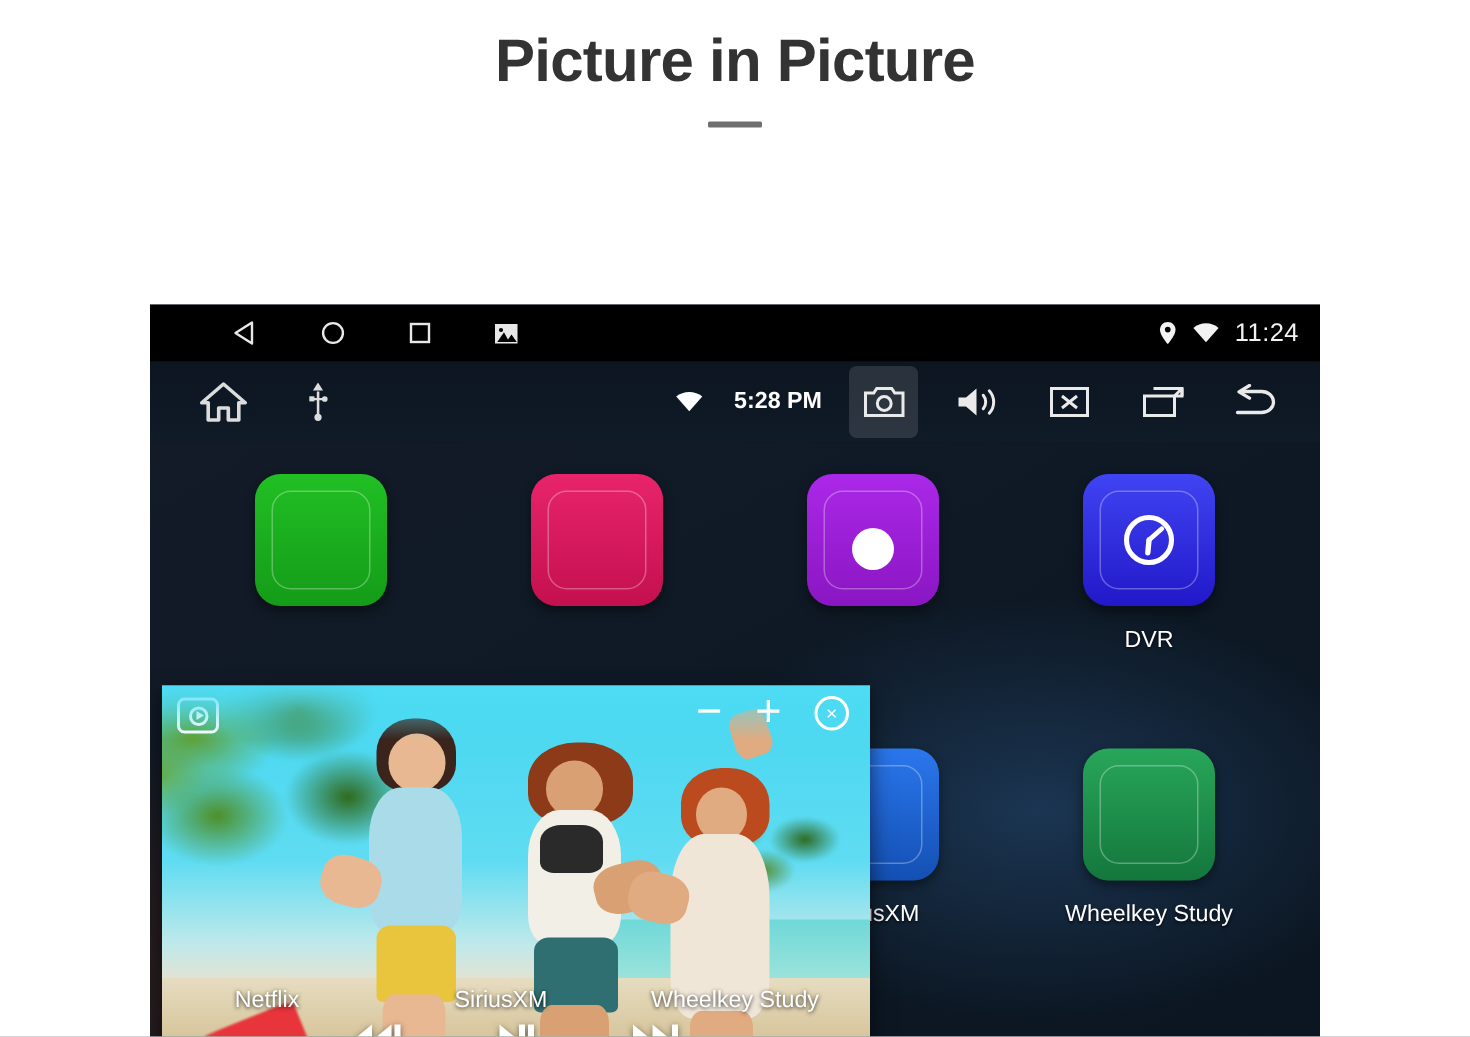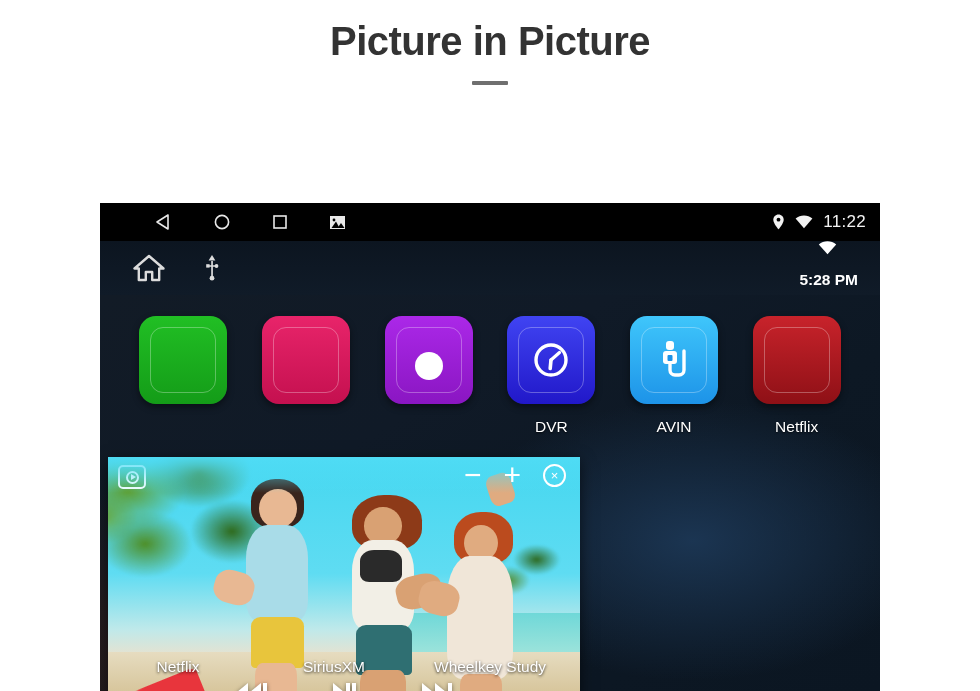--- a/index.html
+++ b/index.html
@@ -64,21 +64,21 @@
   
   .toolbar {
     position: absolute; left: 0; top: 38px;
     width: 100%; height: 54px;
     background: linear-gradient(180deg,#0c1520 0%, #101b28 100%);
     display: flex; align-items: center;
   }
   .tb-left { display: flex; align-items: center; gap: 40px; margin-left: 33px; }
   .tb-right {
     position: absolute; right: 20px; top: 0; height: 54px;
-    display: flex; align-items: center; gap: 16px; flex-direction: column;
+    display: flex; align-items: center; gap: 16px;
   }
   .tb-clock { color: #ffffff; font-size: 15.5px; font-weight: bold; margin-left: 4px; margin-right: 2px;}
   .tb-btn {
     width: 46px; height: 48px;
     display: flex; align-items: center; justify-content: center;
     border-radius: 5px;
   }
   .tb-btn.active { background: rgba(255,255,255,0.12); }
 
   
@@ -87,21 +87,21 @@
     width: 100%; height: 396px;
     background:
       radial-gradient(ellipse 340px 200px at 76% 62%, #1b3552 0%, rgba(27,53,82,0) 70%),
       radial-gradient(ellipse 420px 260px at 18% 92%, #3a2018 0%, rgba(58,32,24,0) 72%),
       linear-gradient(150deg, #121b26 0%, #101a27 35%, #0d1824 60%, #0b1622 100%);
   }
 
   .grid {
     position: absolute; inset: 0;
     display: grid;
-    grid-template-columns: repeat(6, 1fr);
+    grid-template-columns: repeat(4, 1fr);
     grid-template-rows: 1fr 1fr;
     padding: 21px 22px 10px 22px;
   }
   .cell { display: flex; flex-direction: column; align-items: center; }
   .app-icon {
     width: 88px; height: 88px;
     border-radius: 17px;
     position: relative;
     display: flex; align-items: center; justify-content: center;
     box-shadow: 0 3px 7px rgba(0,0,0,0.45);
@@ -271,21 +271,21 @@
           <svg width="13" height="16" viewBox="0 0 13 16">
               <path d="M6.5 0.6C3.6 0.6 1.3 2.9 1.3 5.8c0 3.8 5.2 9.6 5.2 9.6s5.2-5.8 5.2-9.6C11.7 2.9 9.4 0.6 6.5 0.6z" fill="#f2f2f2"></path>
               <circle cx="6.5" cy="5.7" r="1.9" fill="#000"></circle>
             </svg>
         </span>
         <span>
           <svg width="18" height="14" viewBox="0 0 18 14">
               <path d="M9 13.2 0.6 3.6C3 1.5 5.9 0.5 9 0.5s6 1 8.4 3.1z" fill="#f2f2f2"></path>
             </svg>
         </span>
-        <span class="sb-clock">11:22</span>
+        <span class="sb-clock">11:24</span>
       </div>
     </div>
 
     <div class="toolbar">
       <div class="tb-left">
         <span>
           <svg width="32" height="28" viewBox="0 0 32 28">
             <path d="M16 2 1.5 14.5h4.3V26h7V18h6.4v8h7V14.5h4.3z" fill="none" stroke="#dcdcdc" stroke-width="2.4" stroke-linejoin="round"></path>
           </svg>
         </span>

